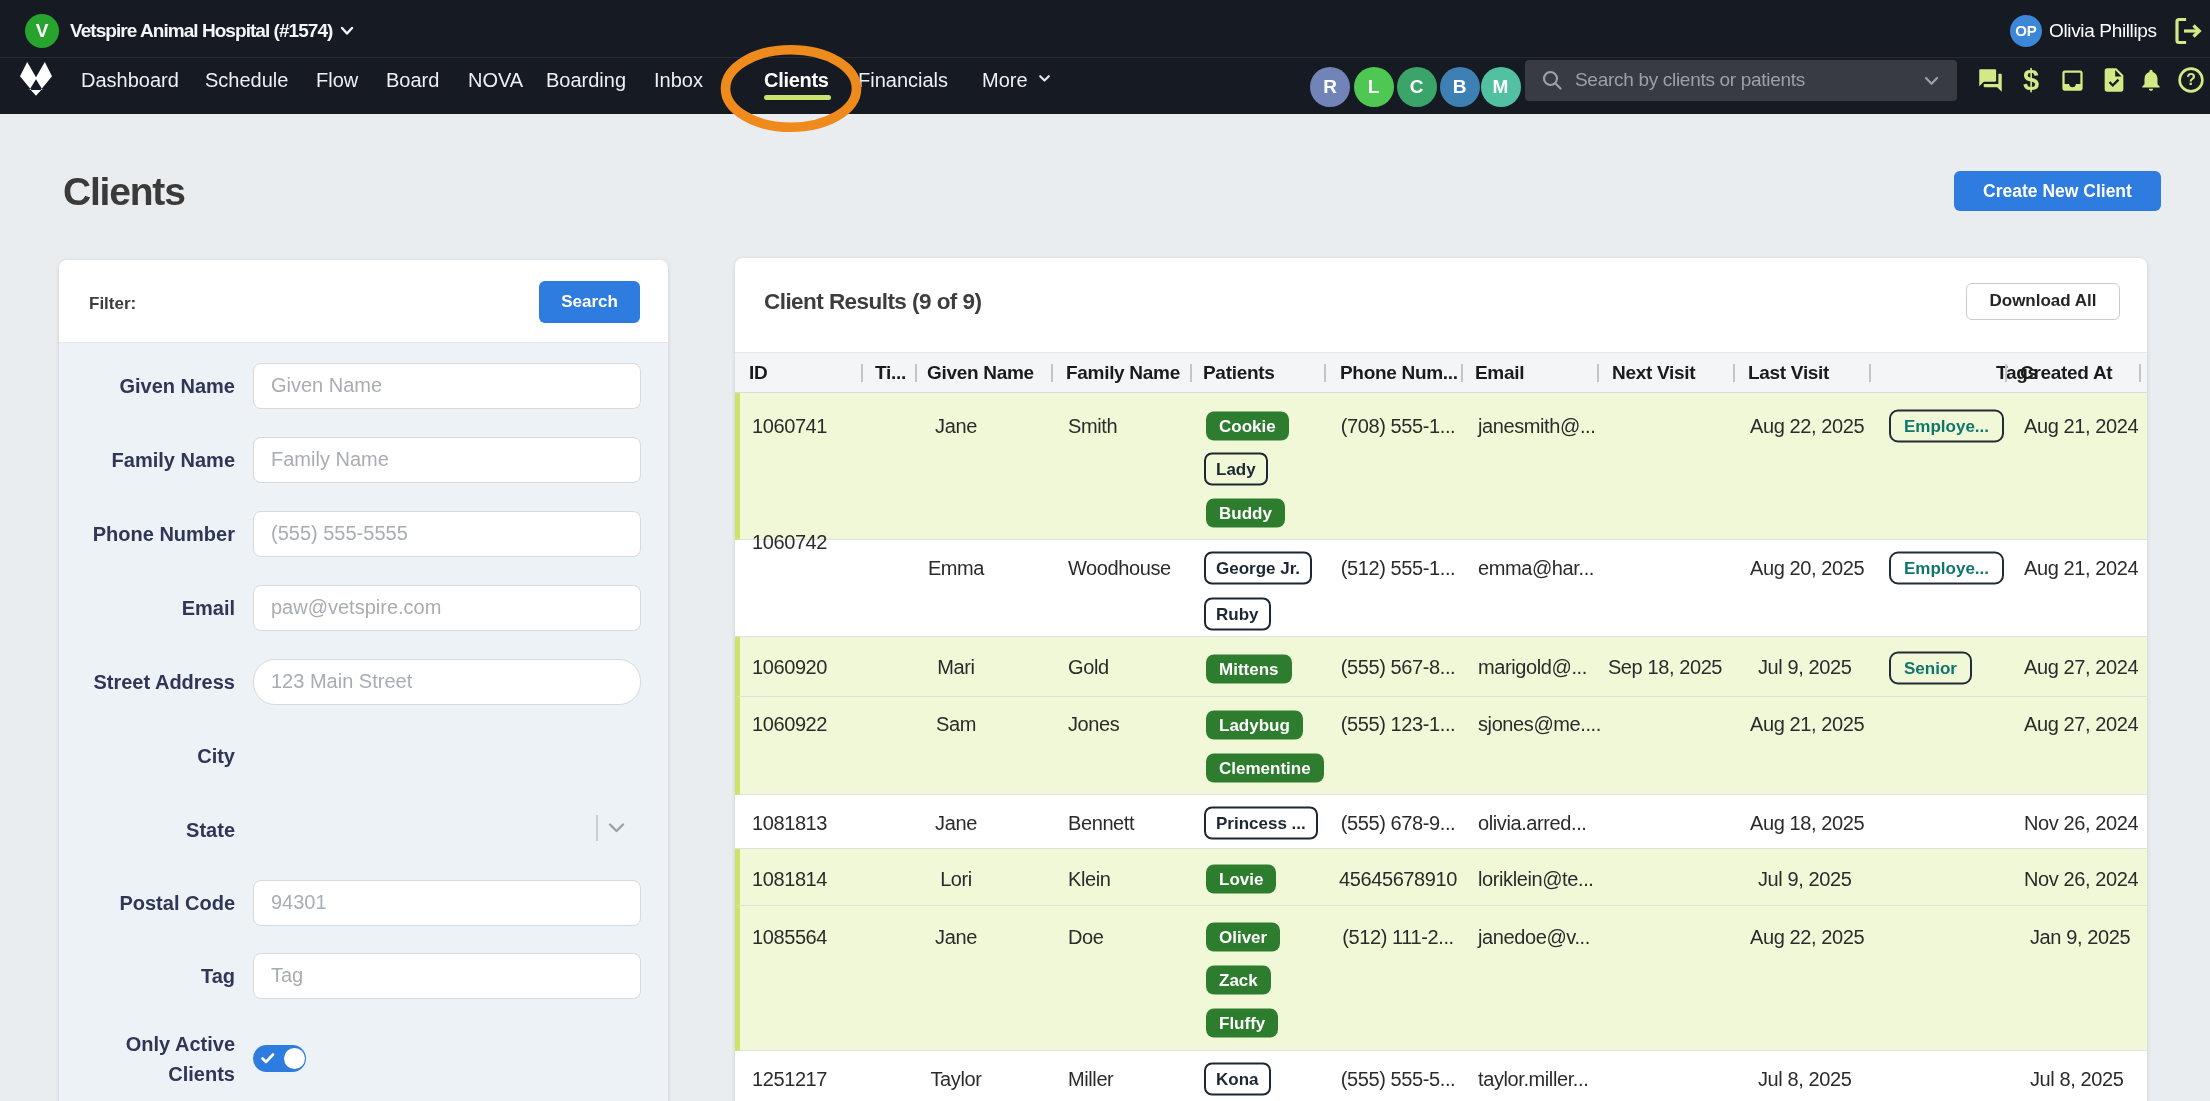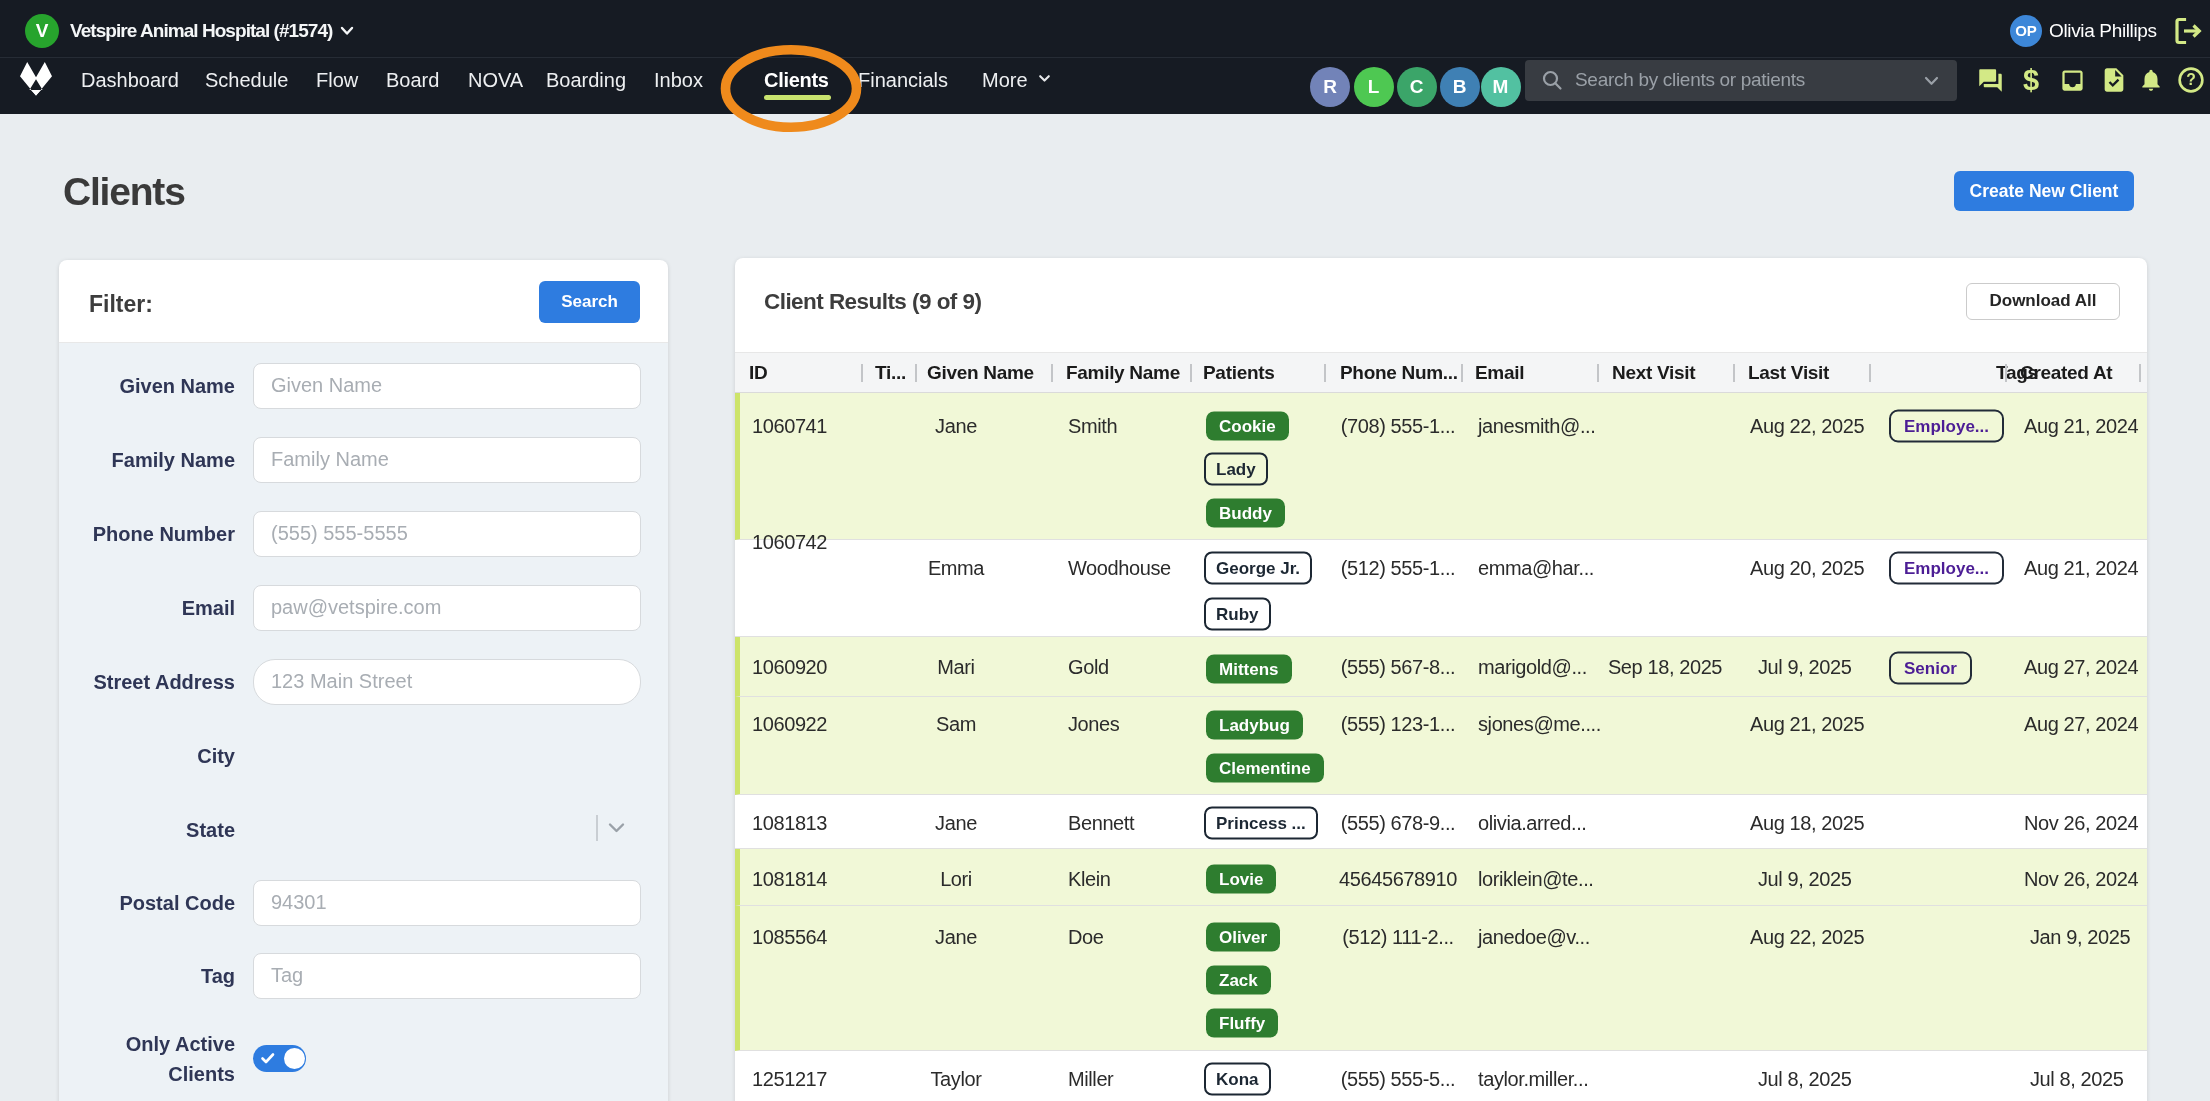--- a/index.html
+++ b/index.html
@@ -21,21 +21,21 @@
   .card { position:absolute; background:#fff; border-radius:8px; box-shadow:0 1px 4px rgba(0,0,0,0.13); }
   .bluebtn { position:absolute; background:#2e7ce0; border-radius:6px; color:#fff; font-weight:bold; font-size:17.5px; text-align:center; }
 
   
   .inp { position:absolute; left:253px; width:388px; height:46px; background:#fff; border:1.5px solid #d7dadd; border-radius:8px; font-size:20px; color:#a8adb3; line-height:43px; padding-left:17px; }
   .lbl { position:absolute; transform:translate(-100%,-50%); font-weight:bold; font-size:20px; color:#2f3656; white-space:nowrap; }
 
   
   .pill { position:absolute; transform:translateY(-50%); height:29px; line-height:29px; padding:0 13px; border-radius:8px; background:#2e7d2f; color:#fff; font-weight:bold; font-size:17px; white-space:nowrap; }
   .pillo { position:absolute; transform:translateY(-50%); height:33px; line-height:29px; padding:0 10px; border-radius:8px; background:transparent; border:2px solid #1c2733; color:#1c2733; font-weight:bold; font-size:17px; white-space:nowrap; }
-  .chip { position:absolute; transform:translateY(-50%); height:33px; line-height:29px; padding:0 13px; border-radius:9px; border:2px solid #222b38; color:#4c1d95; font-weight:bold; font-size:17px; white-space:nowrap; }
+  .chip { position:absolute; transform:translateY(-50%); height:33px; line-height:29px; padding:0 13px; border-radius:9px; border:2px solid #222b38; color:#0f766e; font-weight:bold; font-size:17px; white-space:nowrap; }
   .cell { position:absolute; transform:translateY(-50%); font-size:20px; color:#2b2b2b; white-space:nowrap; letter-spacing:-0.4px; }
   .cellc { position:absolute; transform:translate(-50%,-50%); font-size:20px; color:#2b2b2b; white-space:nowrap; letter-spacing:-0.4px; }
   .hsep { position:absolute; width:1.5px; height:18px; background:#c3c5c8; top:364px; }
   .hdr { position:absolute; transform:translateY(-50%); top:372.5px; font-size:19px; font-weight:bold; color:#1b1b1b; white-space:nowrap; letter-spacing:-0.3px; }
 </style>
 </head>
 <body>
 <div id="page">
   <div id="bar1">
     <div class="avatar" style="left:25px;top:14px;width:34px;height:34px;background:#27a42d;font-size:19px;line-height:34px;">V</div>
@@ -98,26 +98,26 @@
         <path fill="#d3e986" d="M12,22c1.1,0 2-0.9 2-2h-4C10,21.1 10.9,22 12,22z M18,16v-5c0-3.07-1.63-5.64-4.5-6.32V4C13.5,3.17 12.83,2.5 12,2.5S10.5,3.17 10.5,4v0.68C7.64,5.36 6,7.92 6,11v5l-2,2v1h16v-1L18,16z"></path>
       </svg>
     <svg class="a" style="left:2178px;top:9px;" width="26" height="26" viewBox="0 0 24 24">
         <circle cx="12" cy="12" r="10.5" stroke="#d3e986" stroke-width="2.4" fill="none"></circle>
         <text x="12" y="17" text-anchor="middle" font-family="Liberation Sans, sans-serif" font-size="14.5" font-weight="bold" fill="#d3e986">?</text>
       </svg>
   </div>
   <div id="main"></div>
 
   <div class="t" style="left:63px;top:192px;font-size:39px;font-weight:bold;color:#3a3a3a;letter-spacing:-1.2px;">Clients</div>
-  <div class="bluebtn" style="left:1954px;top:171px;width:180px;height:40px;line-height:40px;">Create New Client</div>
+  <div class="bluebtn" style="left:1954px;top:171px;width:207px;height:40px;line-height:40px;">Create New Client</div>
 
   <div class="card" style="left:59px;top:260px;width:609px;height:900px;"></div>
   <div class="a" style="left:59px;top:343px;width:609px;height:817px;background:#edf2f6;"></div>
   <div class="a" style="left:59px;top:342px;width:609px;height:1px;background:#e8e8e8;"></div>
-  <div class="t" style="left:89px;top:304px;font-size:23px;font-weight:600;color:#3d3d3d;">Filter:</div>
+  <div class="t" style="left:89px;top:304px;font-size:17px;font-weight:600;color:#3d3d3d;">Filter:</div>
   <div class="bluebtn" style="left:539px;top:281px;width:101px;height:42px;line-height:42px;font-size:17px;">Search</div>
 
   <div class="inp" style="top:363px;">Given Name</div>
   <div class="lbl" style="left:235px;top:386px;">Given Name</div>
   <div class="inp" style="top:437px;">Family Name</div>
   <div class="lbl" style="left:235px;top:460px;">Family Name</div>
   <div class="inp" style="top:511px;">(555) 555-5555</div>
   <div class="lbl" style="left:235px;top:534px;">Phone Number</div>
   <div class="inp" style="top:585px;">paw@vetspire.com</div>
   <div class="lbl" style="left:235px;top:608px;">Email</div>

